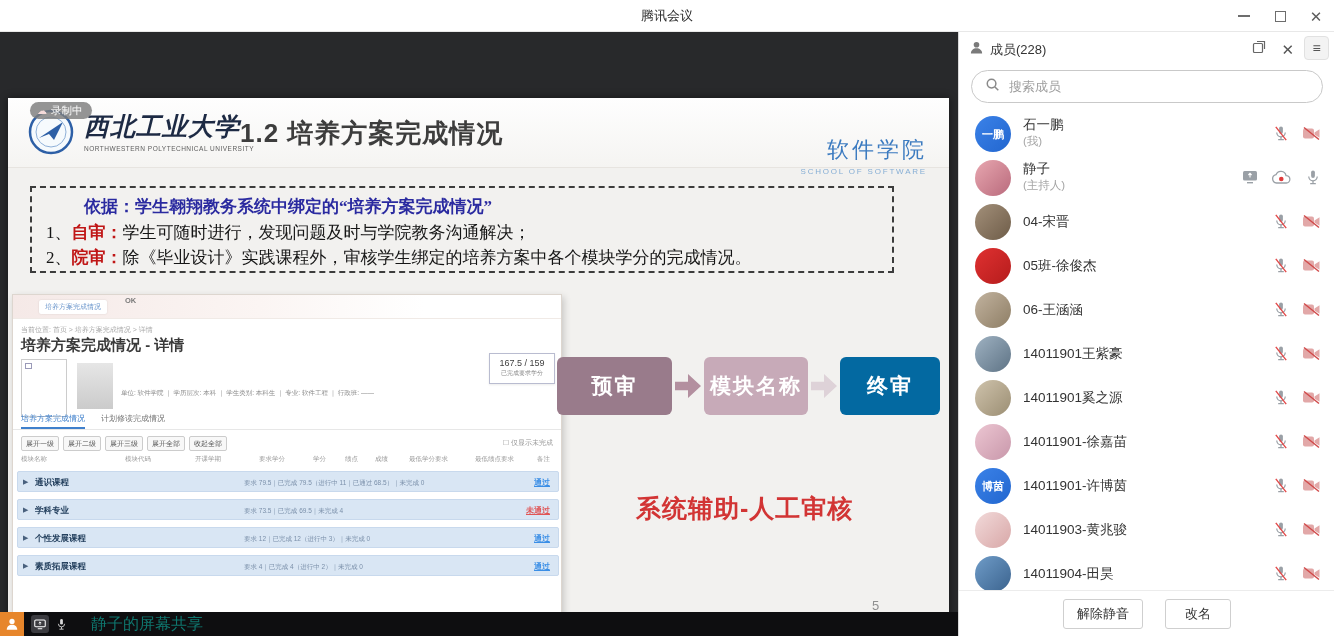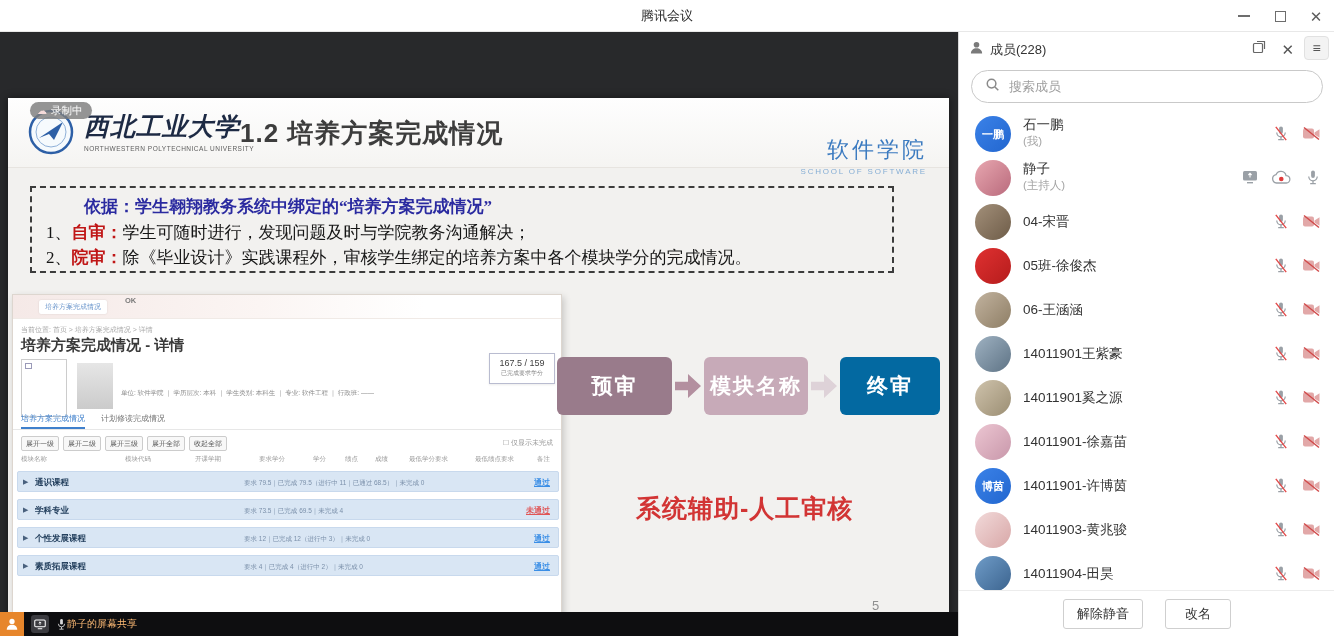--- a/index.html
+++ b/index.html
@@ -95,21 +95,21 @@
   .m-sub { position:absolute; left:64px; font-size:11.5px; color:#a5a5a5; }
   .m-icons { position:absolute; right:14px; top:13px; display:flex; gap:13px; align-items:center; }
   .m-footer { position:absolute; left:0; bottom:0; width:376px; height:46px; border-top:1px solid #ececec; display:flex; align-items:center; justify-content:center; gap:22px; background:#fff; }
   .f-btn { height:30px; min-width:66px; padding:0 13px; border:1px solid #cfcfcf; border-radius:3px; background:#fff; font-size:13px; color:#333; display:flex; align-items:center; justify-content:center; cursor:default; }
 
   
   .share-bar { position:absolute; left:0; top:612px; width:958px; height:24px; background:#0e0e10; display:flex; align-items:center; z-index:20; }
   .sb-person { width:24px; height:24px; background:#e7862b; display:flex; align-items:center; justify-content:center; flex:none; }
   .sb-chip { margin-left:7px; width:18px; height:18px; background:#3b3b40; border-radius:3px; display:flex; align-items:center; justify-content:center; flex:none; }
   .sb-mic { margin-left:7px; display:flex; align-items:center; }
-  .sb-text { margin-left:0; font-size:10px; color:#fdba74; }
+  .sb-text { margin-left:24px; font-size:16px; color:#0f766e; }
 </style>
 </head>
 <body>
 
 <div class="app">
 
   <div class="titlebar">
     <div class="title-text">腾讯会议</div>
     <div class="win-controls">
       <div class="wc">

